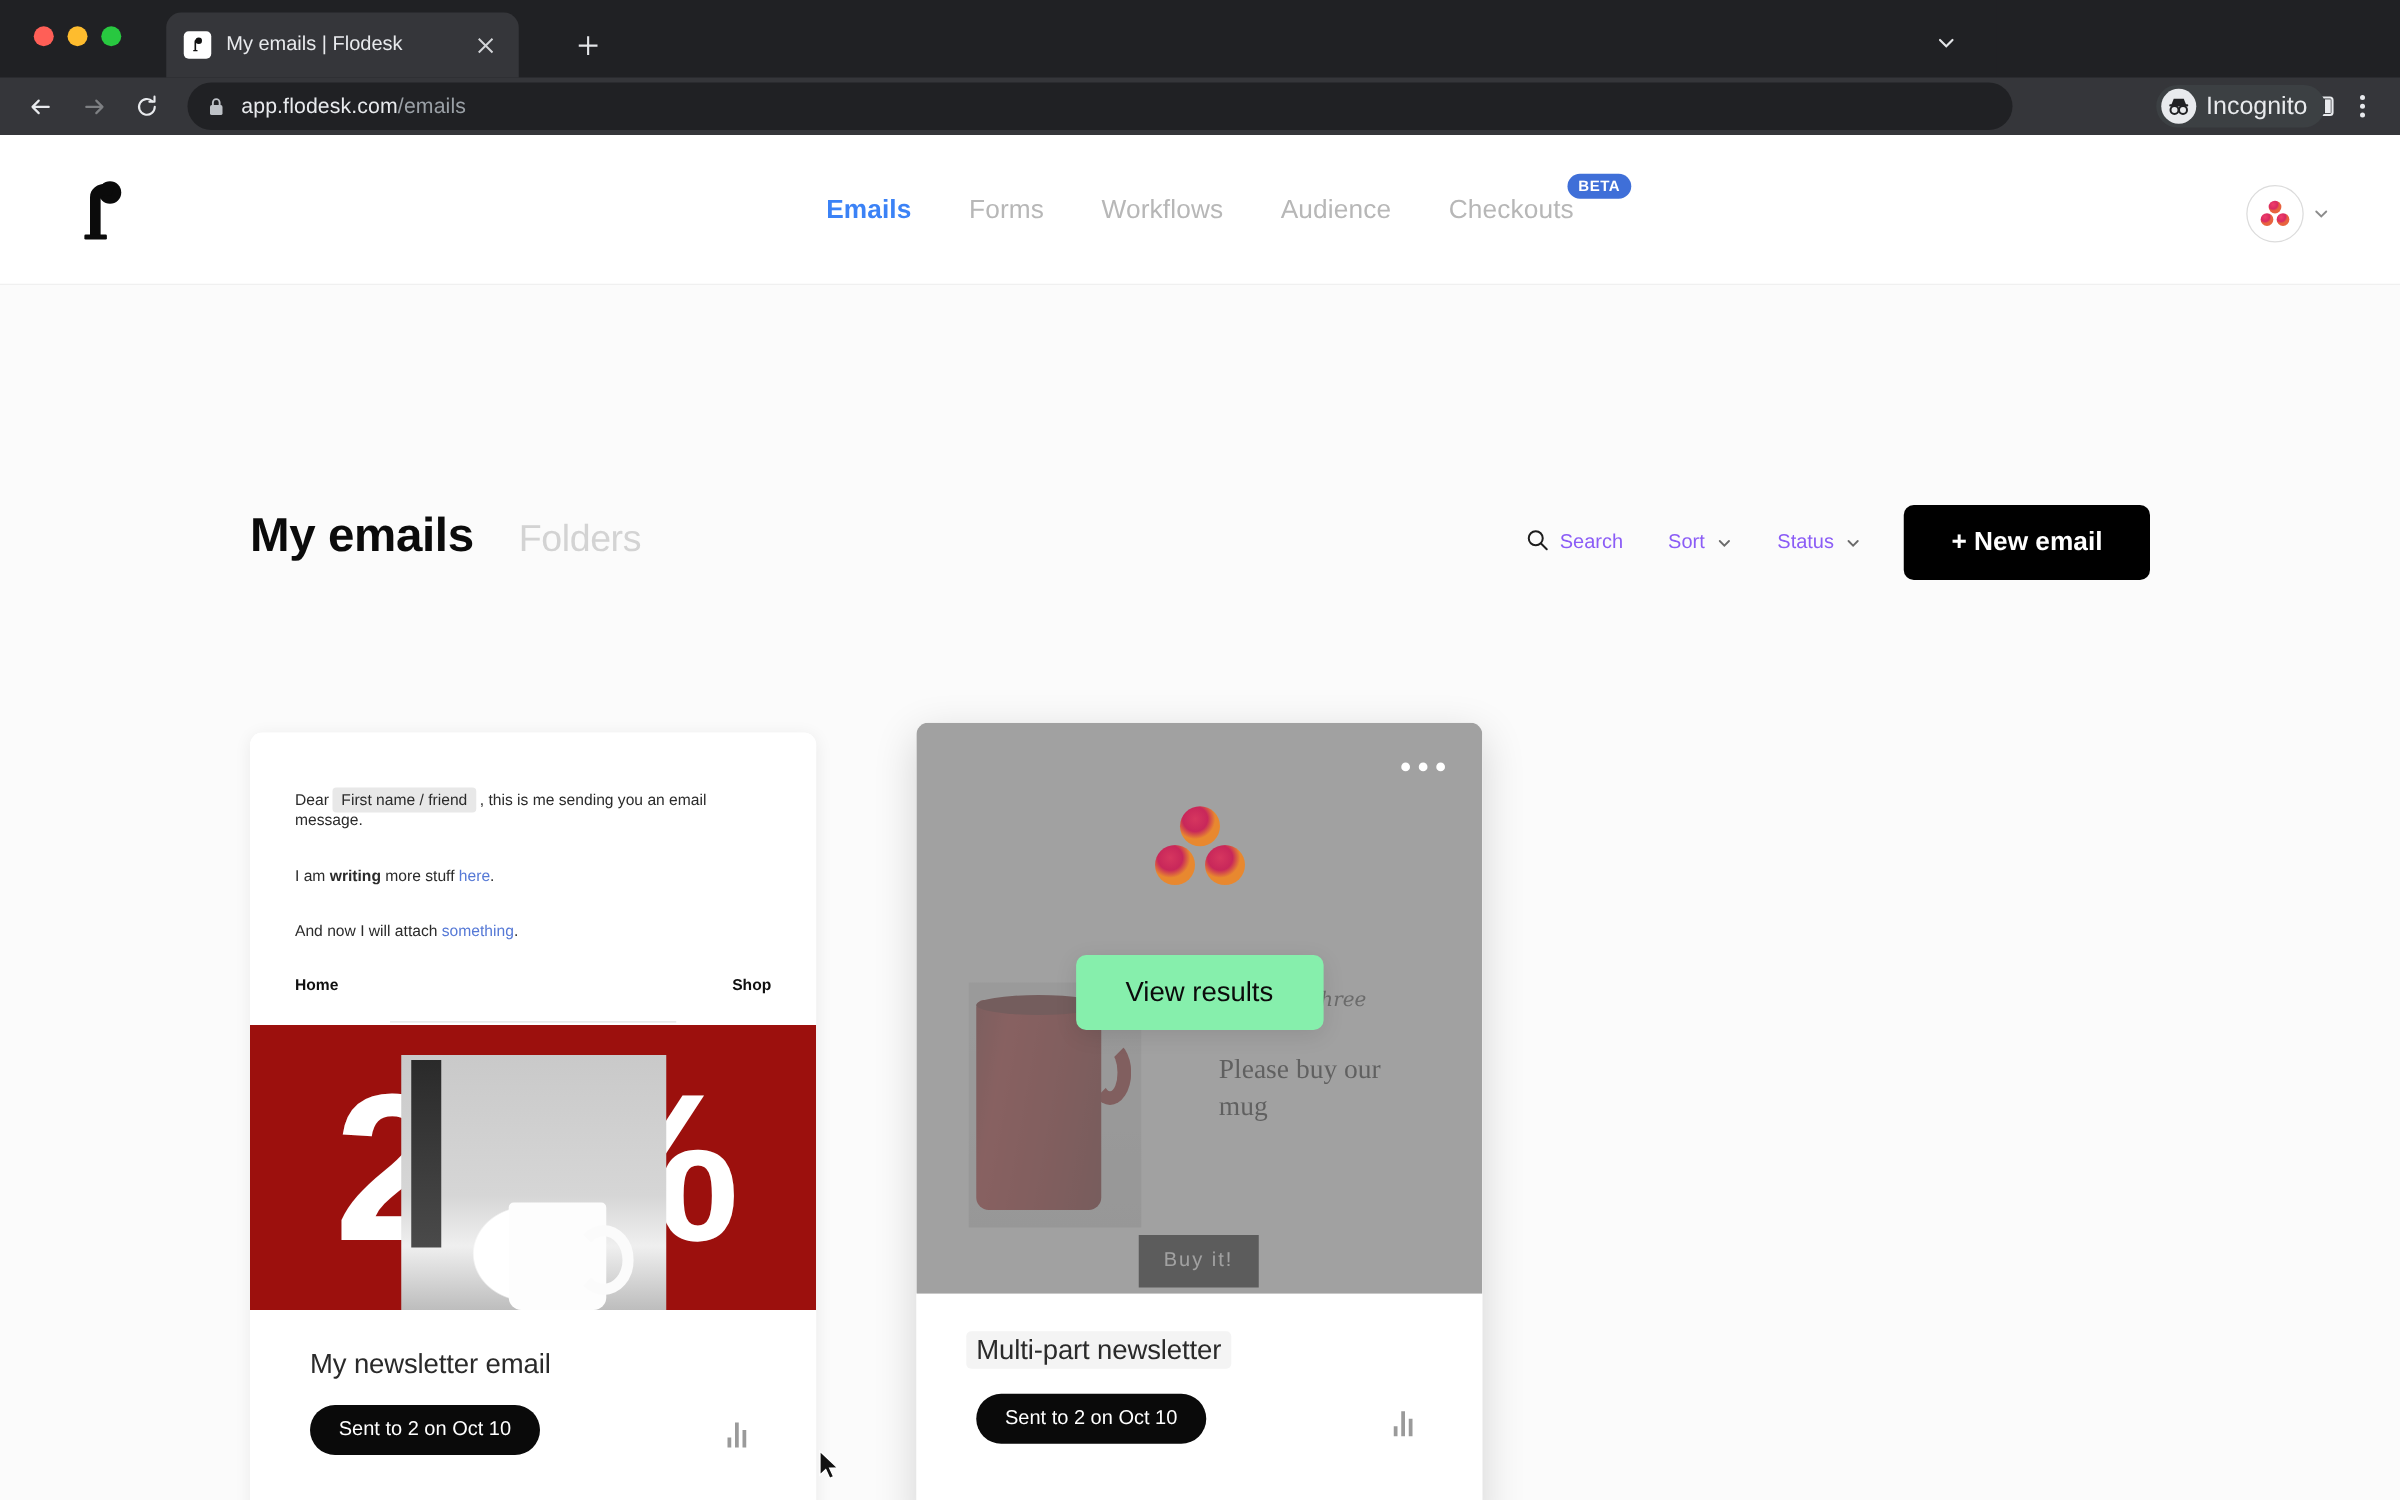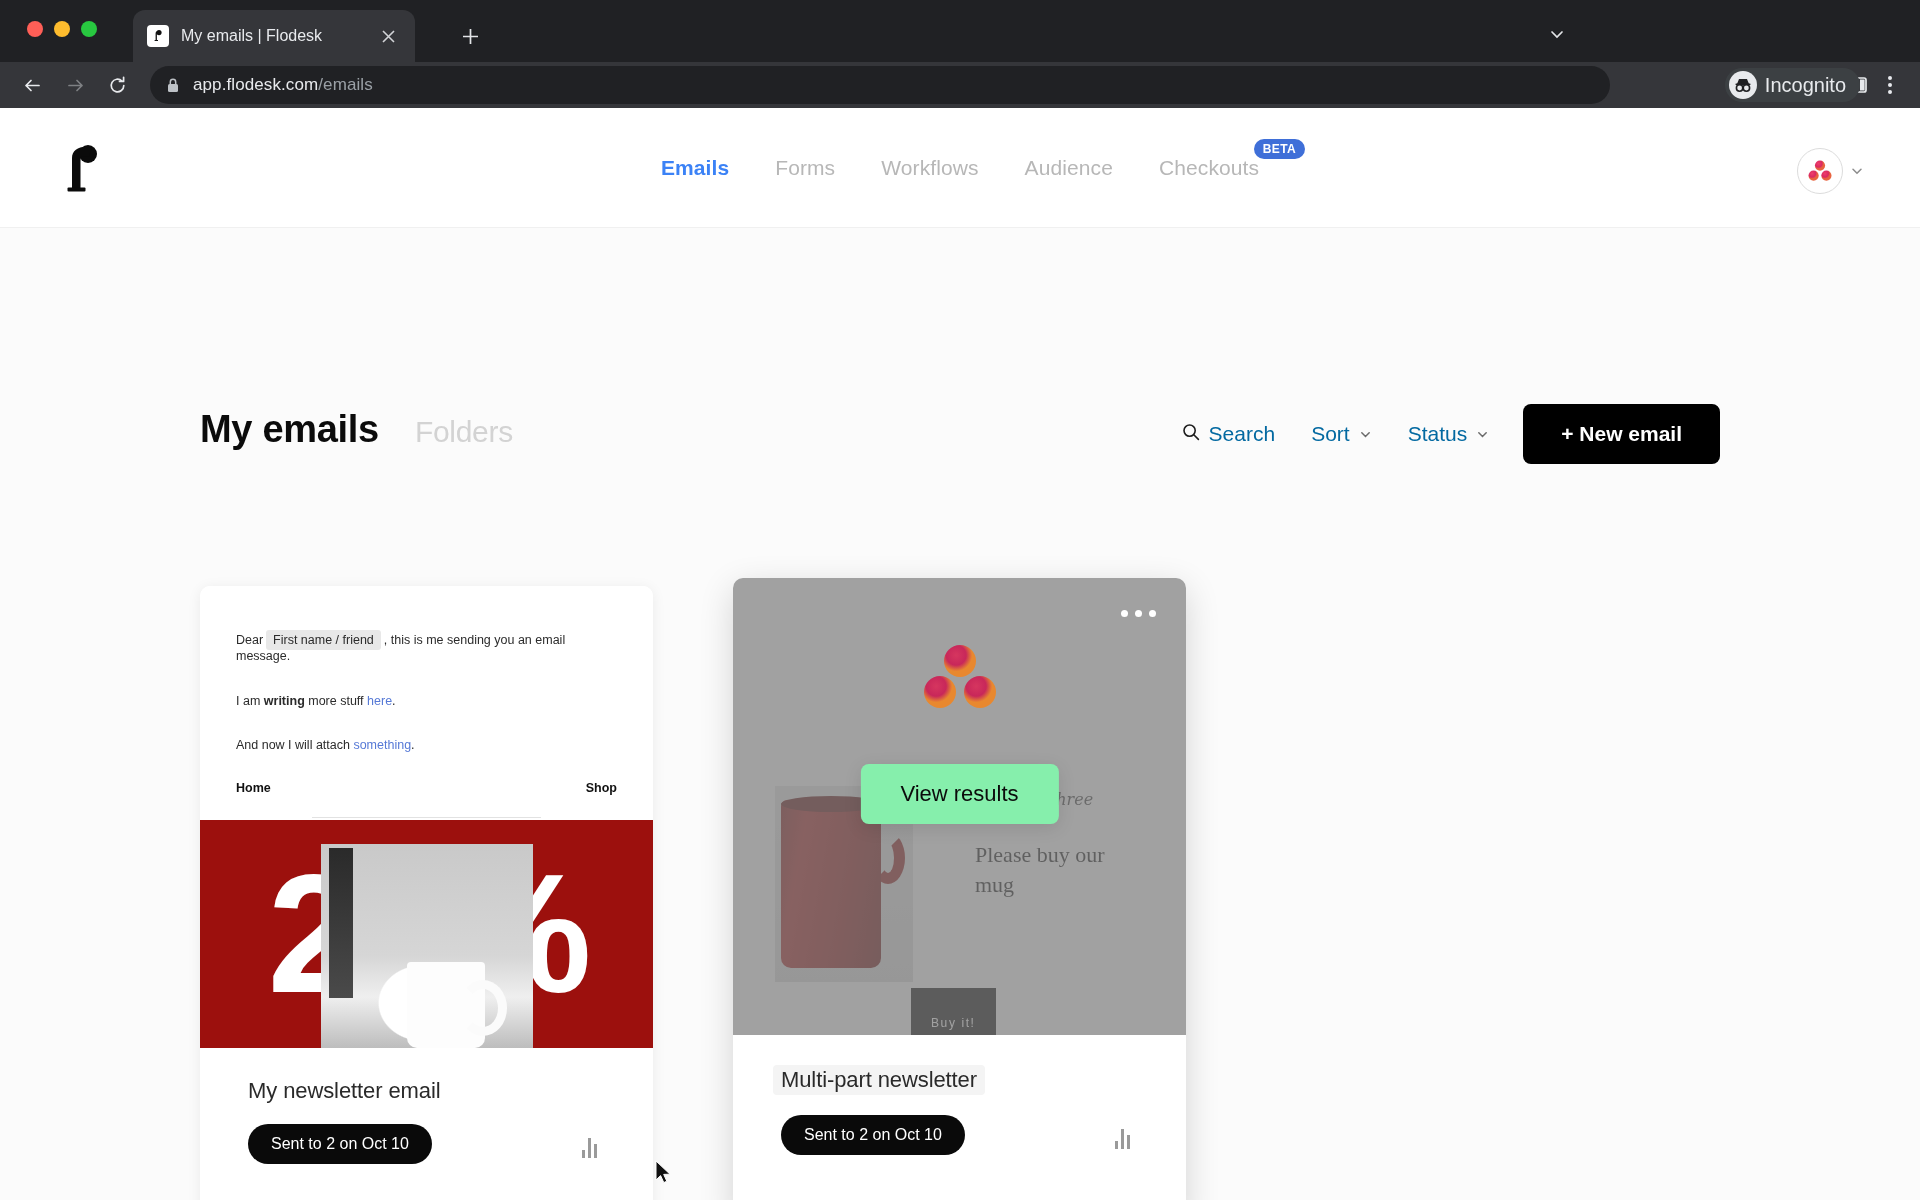--- a/index.html
+++ b/index.html
@@ -158,21 +158,21 @@
   .content-head {
     position: absolute; left: 0; top: 300px; width: 1920px; height: 90px;
   }
   .titles { position: absolute; left: 200px; top: 0; display: flex; align-items: baseline; gap: 36px; }
   .title-main { font-size: 38px; font-weight: 700; color: #0b0b0b; letter-spacing: -.3px; }
   .title-alt  { font-size: 30px; font-weight: 500; color: #d3d3d3; letter-spacing: -.3px; }
 
   .tools { position: absolute; right: 200px; top: -4px; display: flex; align-items: center; gap: 0; }
   .tool {
     display: flex; align-items: center; gap: 9px;
-    font-size: 21px; color: #0369a1;
+    font-size: 16px; color: #8b5cf6;
     padding: 10px 18px;
   }
   .tool .chev { color: #6b6b6b; display: flex; }
   .new-email-btn {
     margin-left: 16px;
     background: #000000; color: #ffffff;
     font-size: 21px; font-weight: 700;
     border-radius: 8px;
     padding: 18px 38px;
     white-space: nowrap;
@@ -271,22 +271,22 @@
   }
   .serif-text {
     position: absolute; left: 242px; top: 262px;
     font-family: "Liberation Serif", serif;
     font-size: 22px; color: #161616; line-height: 1.35;
     width: 130px;
   }
   .buy-btn {
     position: absolute; left: 178px; top: 410px;
     background: #0a0a0a; color: #ffffff;
-    font-size: 12px; letter-spacing: 1.6px;
-    padding: 28px 20px;
+    font-size: 16px; letter-spacing: 1.6px;
+    padding: 12px 20px;
   }
 
   .hover-veil {
     position: absolute; inset: 0;
     background: rgba(125,125,125,.72);
   }
   .dots-btn {
     position: absolute; right: 30px; top: 32px;
     display: flex; gap: 7px; align-items: center;
   }

